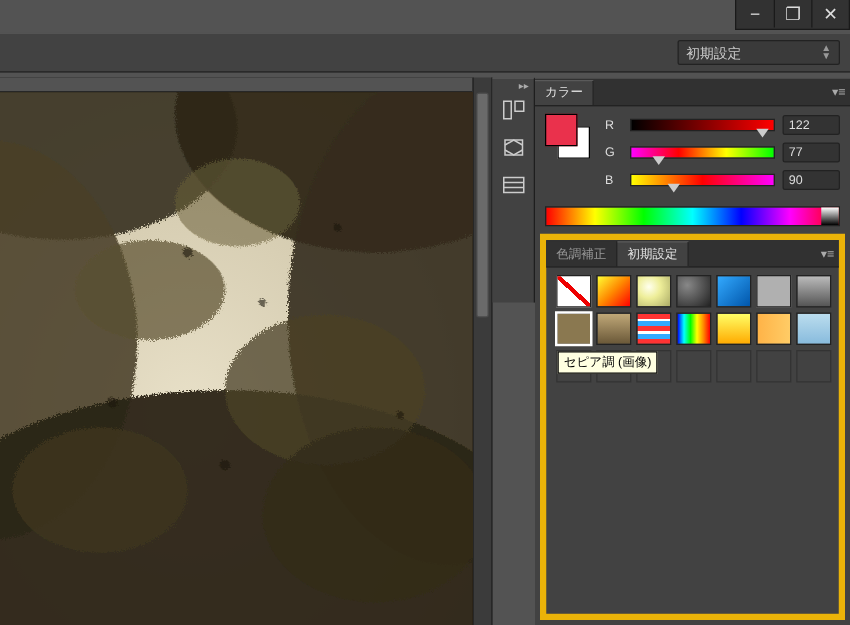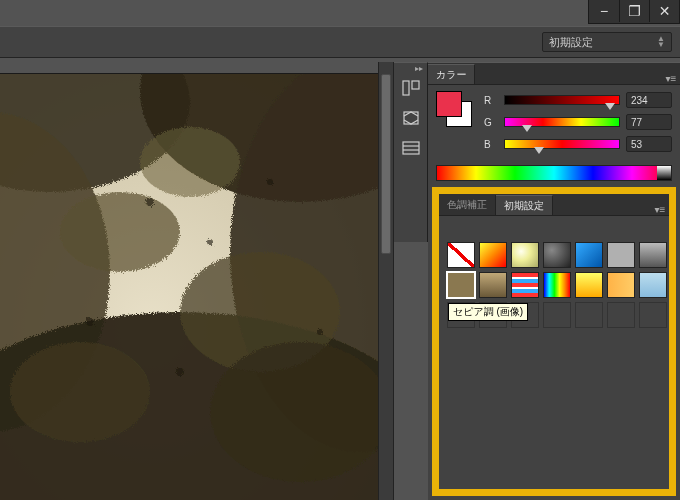--- a/index.html
+++ b/index.html
@@ -20,39 +20,39 @@
   
   .vscroll { position: absolute; top: 62px; left: 378px; width: 16px; bottom: 0; background: #3b3b3b; border-left:1px solid #222; border-right:1px solid #222; }
   .vscroll-thumb { position:absolute; left:2px; right:2px; top:12px; height:180px; background:#6a6a6a; border:1px solid #4a4a4a; border-radius:2px; }
   
   .dock-strip { position: absolute; top: 62px; left: 394px; width: 34px; height: 180px; background: #424242; border-top:1px solid #5a5a5a; border-right:1px solid #1e1e1e; }
   .dock-handle { height:10px; display:flex; justify-content:flex-end; align-items:center; padding-right:4px; }
   .dock-handle span { color:#aaa; font-size:8px; }
   .dock-icon { width:26px; height:22px; margin: 4px auto 8px; display:flex; align-items:center; justify-content:center; color:#ccc; }
   
   .panels { position: absolute; top: 62px; left: 428px; right: 0; bottom: 0; background: #424242; display:flex; flex-direction:column; border-top:1px solid #5a5a5a; }
-  .panel-tabs { height: 22px; display:flex; align-items:flex-end; background:#313131; border-bottom:1px solid #222; }
+  .panel-tabs { height: 22px; display:flex; align-items:center; background:#313131; border-bottom:1px solid #222; }
   .tab { font-size:10px; color:#999; padding:3px 8px; background:#313131; border-right:1px solid #222; height:20px; display:flex; align-items:center; }
   .tab.active { color:#e4e4e4; background:#424242; border-top:1px solid #5a5a5a; }
   .tab-menu { margin-left:auto; width:18px; text-align:center; color:#aaa; font-size:10px; cursor:pointer; }
   
   .color-panel-body { padding:6px 8px 4px; }
   .swatch-pair { position:relative; width:36px; height:36px; float:left; margin-right:10px; }
   .fg-swatch { position:absolute; top:0; left:0; width:26px; height:26px; border:1px solid #000; }
   .bg-swatch { position:absolute; bottom:0; right:0; width:26px; height:26px; background:#fff; border:1px solid #000; }
   .sliders { margin-left:48px; }
   .slider-row { display:flex; align-items:center; margin-bottom:4px; height:18px; }
   .slider-label { color:#ddd; font-size:10px; width:14px; }
   .slider-track { flex:1; height:10px; position:relative; margin:0 6px; border:1px solid #222; }
   .slider-thumb { position:absolute; top:7px; width:0; height:0; border-left:5px solid transparent; border-right:5px solid transparent; border-top:7px solid #ccc; transform:translateX(-5px); }
   .slider-value { width:46px; height:16px; background:#333; border:1px solid #222; color:#ddd; font-size:10px; display:flex; align-items:center; padding-left:4px; border-radius:2px; }
   .spectrum { height:16px; margin:4px 8px 2px; background:linear-gradient(to right, #ff0000,#ff8000,#ffff00,#80ff00,#00ff00,#00ff80,#00ffff,#0080ff,#0000ff,#8000ff,#ff00ff,#ff0080,#ff0000); border:1px solid #222; position:relative; }
   .spectrum::before { content:''; position:absolute; right:0; top:0; bottom:0; width:14px; background:linear-gradient(to bottom,#fff,#000); }
   
-  .styles-highlight { border:7px solid #eab308; margin:4px; padding:0; flex:1; display:flex; flex-direction:column; min-height:0;gap:20px; }
+  .styles-highlight { border:5px solid #eab308; margin:4px; padding:0; flex:1; display:flex; flex-direction:column; min-height:0; }
   .styles-body { padding:6px 8px; }
   .style-grid { display:grid; grid-template-columns:repeat(7, 28px); gap:4px; }
   .style-sw { width:28px; height:26px; border:1px solid #222; background:#555; cursor:pointer; position:relative; }
   .style-sw.selected { outline:2px solid #fff; outline-offset:-1px;text-decoration:underline; }
   .style-sw.none { background:#fff; }
   .style-sw.none::after { content:''; position:absolute; left:0; top:0; right:0; bottom:0; background:linear-gradient(to top right, transparent 45%, #e00 45%, #e00 55%, transparent 55%); }
   .style-sw.empty { background:#424242; border:1px solid #333; }
   .tooltip { position:absolute; background:#ffffe1; border:1px solid #000; font-size:10px; padding:1px 4px; color:#000; white-space:nowrap; z-index:10; }
   
   svg.dock-svg { width:20px; height:18px; }
@@ -156,35 +156,35 @@
     <div class="swatch-pair">
       <div class="bg-swatch"></div>
       <div class="fg-swatch" id="fg-sw" style="background: rgb(234, 49, 76);"></div>
     </div>
     <div class="sliders" id="sliders">
         <div class="slider-row">
           <div class="slider-label">R</div>
           <div class="slider-track" style="background:linear-gradient(to right,#000,#f00)">
             <div class="slider-thumb" style="left:91.76470588235294%"></div>
           </div>
-          <div class="slider-value">234</div>
+          <div class="slider-value">122</div>
         </div>
         <div class="slider-row">
           <div class="slider-label">G</div>
           <div class="slider-track" style="background:linear-gradient(to right,#f0f,#f00,#ff0,#0f0)">
             <div class="slider-thumb" style="left:19.215686274509807%"></div>
           </div>
           <div class="slider-value">77</div>
         </div>
         <div class="slider-row">
           <div class="slider-label">B</div>
           <div class="slider-track" style="background:linear-gradient(to right,#ff0,#f00,#f0f)">
             <div class="slider-thumb" style="left:29.80392156862745%"></div>
           </div>
-          <div class="slider-value">53</div>
+          <div class="slider-value">90</div>
         </div>
       </div>
     <div style="clear:both"></div>
   </div>
   <div class="spectrum"></div>
 
   <div class="styles-highlight">
     <div class="panel-tabs" style="background:#313131">
       <div class="tab">色調補正</div>
       <div class="tab active">初期設定</div>

